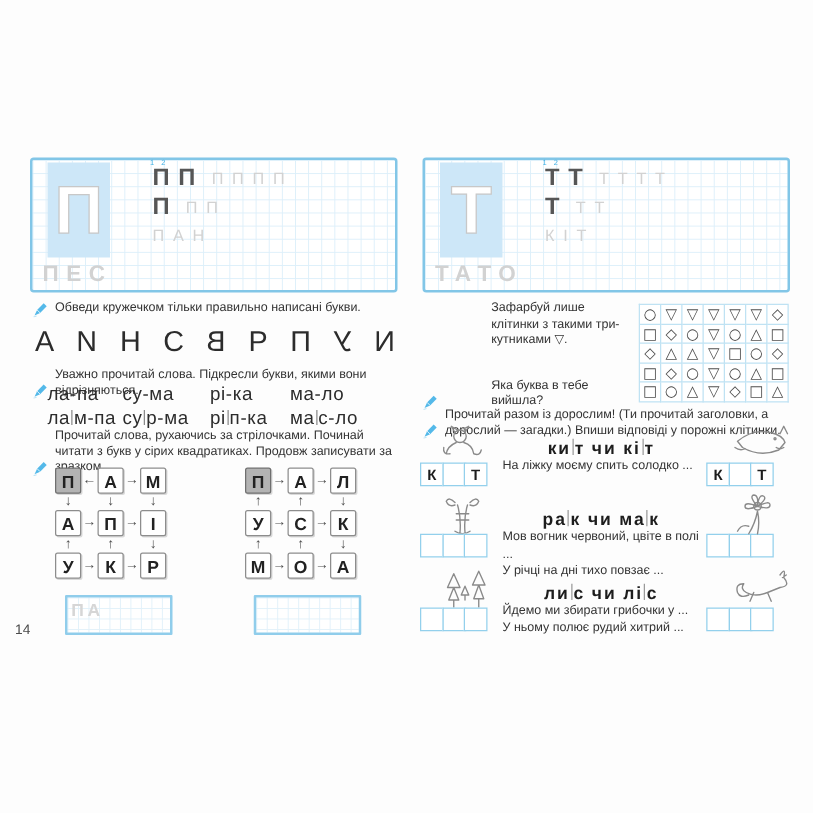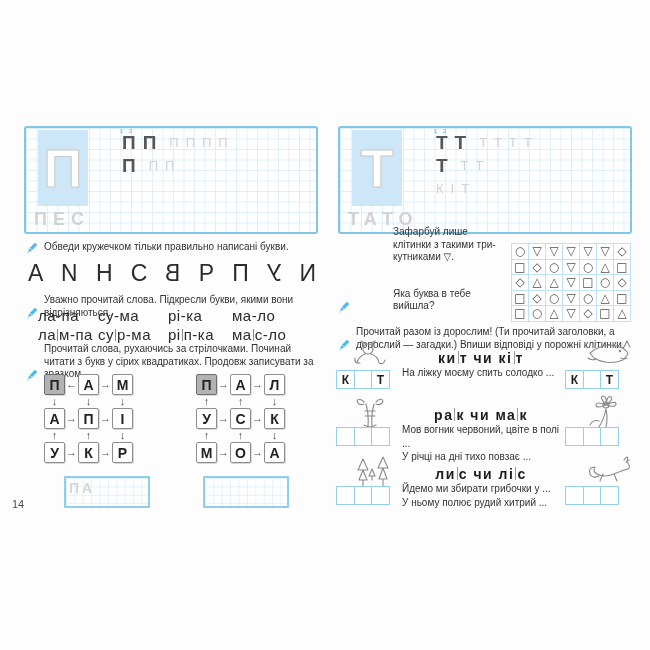--- a/index.html
+++ b/index.html
@@ -103,20 +103,23 @@
       <div class="practice" id="practice-left">
           <div class="prow">
             <span class="marks">1 2</span>
             <span class="solid">ПП</span>
             <span class="traced">ПППП</span>
           </div>
           <div class="prow">
             <span class="solid">П</span>
             <span class="traced">ПП</span>
           </div>
+          <div class="prow">
+            <span class="traced">ПАН</span>
+          </div>
         </div>
       <div class="corner">ПЕС</div>
     </div>
 
     <div class="task" style="left:26px;top:241px;width:294px;">
       <svg class="pic" viewBox="0 0 16 16">
         <path d="M2 14l2.5-5.5L11 2l3 3-6.5 6.5z" fill="#54b9e9"></path>
         <path d="M4.5 8.5l3 3" stroke="#ffffff" stroke-width="0.8"></path>
         <path d="M1 15.5l3-1" stroke="#bde4f6" stroke-width="1"></path>
       </svg>
@@ -212,21 +215,21 @@
         <span class="aarrow">↑</span>
         <span></span>
         <span class="aarrow">↓</span>
         <span class="acell">М</span>
         <span class="aarrow">→</span>
         <span class="acell">О</span>
         <span class="aarrow">→</span>
         <span class="acell">А</span>
       </div>
 
-    <div class="wgrid" style="left:64px;">
+    <div class="wgrid" style="left:52px;">
       <span class="trace-sample">ПА</span>
     </div>
     <div class="wgrid" style="left:203px;"></div>
 
     <div class="pnum l">14</div>
   </section>
 
   <section class="page right">
     <div class="letterbox lb-right">
       <div class="bigsq">
@@ -243,21 +246,21 @@
             <span class="traced">ТТ</span>
           </div>
           <div class="prow">
             <span class="traced">КІТ</span>
           </div>
         </div>
       <div class="corner">ТАТО</div>
     </div>
   </section>
 
-  <div class="task" style="left:338px;top:226px;width:168px;gap:42px;">
+  <div class="task" style="left:338px;top:241px;width:168px;gap:42px;">
     <svg class="pic" viewBox="0 0 16 16">
       <path d="M2 14l2.5-5.5L11 2l3 3-6.5 6.5z" fill="#54b9e9"></path>
       <path d="M4.5 8.5l3 3" stroke="#ffffff" stroke-width="0.8"></path>
       <path d="M1 15.5l3-1" stroke="#bde4f6" stroke-width="1"></path>
     </svg>
     <span class="txt">
       <span>Зафарбуй лише клітинки з такими три-кутниками ▽.</span>
       <span class="question" style="display:block;">Яка буква в тебе вийшла?</span>
     </span>
   </div>

